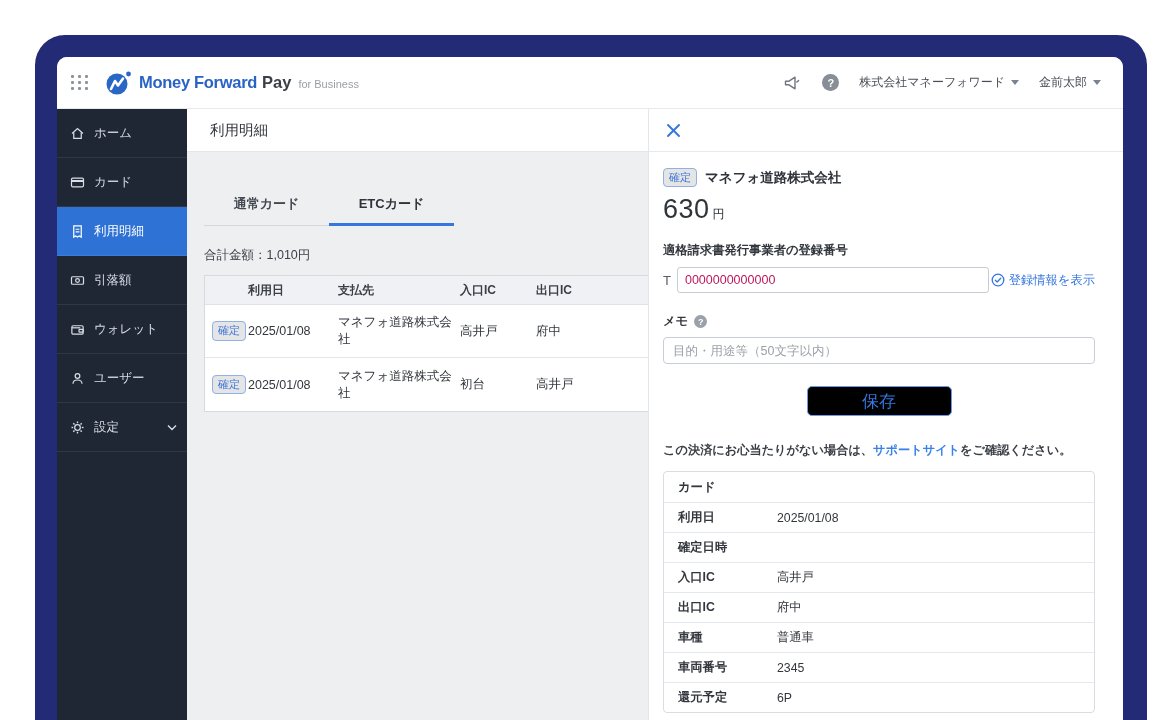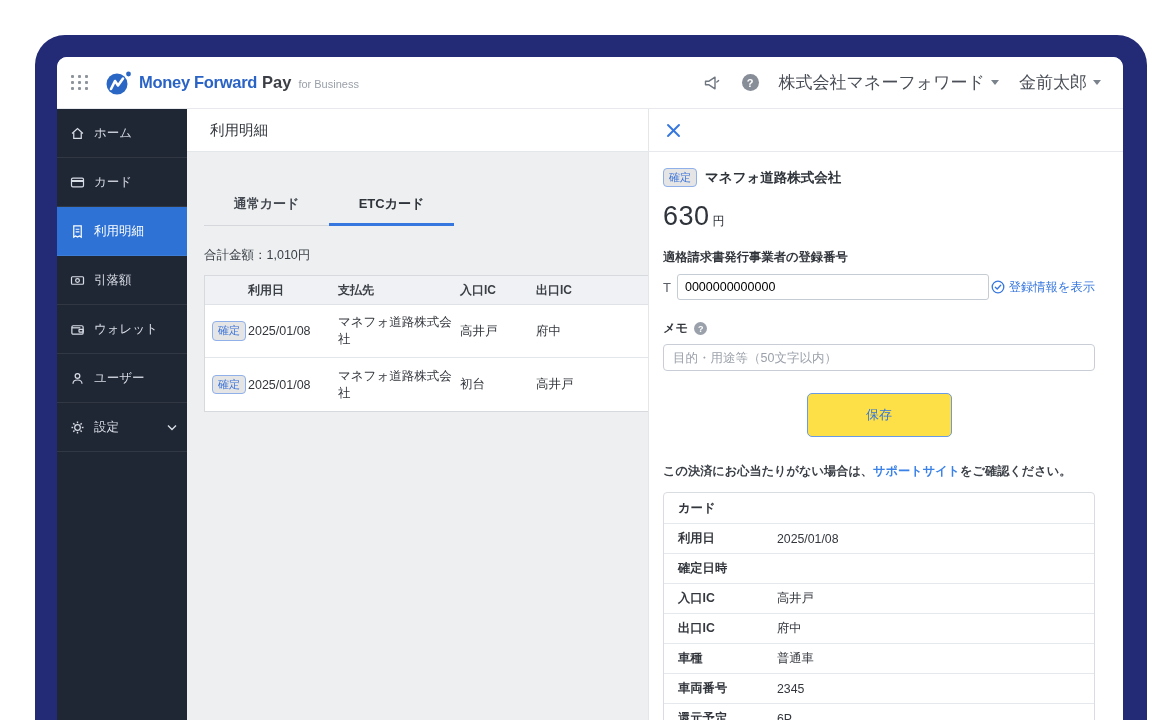--- a/index.html
+++ b/index.html
@@ -16,21 +16,21 @@
   
   .app-header { height:52px; min-height:52px; display:flex; align-items:center;
                 padding:0 22px 0 14px; border-bottom:1px solid #e7e9ec; background:#fff; }
   .apps-grid { display:grid; grid-template-columns:repeat(3,4px); grid-gap:3px; margin-right:4px; cursor:pointer; }
   .apps-grid i { width:3px; height:3px; background:#8e949c; border-radius:1px; }
   .logo { display:flex; align-items:center; margin-left:12px; }
   .brand { color:#2a63c6; font-weight:800; font-size:16.5px; letter-spacing:-0.3px; margin-left:7px; }
   .product { color:#3c3f45; font-weight:800; font-size:16.5px; margin-left:5px; }
   .suffix { color:#9aa0a8; font-size:11px; margin-left:7px; margin-top:3px; }
   .hdr-right { margin-left:auto; display:flex; align-items:center; gap:20px; }
-  .hdr-menu { display:flex; align-items:center; gap:6px; font-size:17px; color:#4a4f57; cursor:pointer;text-align:right; }
+  .hdr-menu { display:flex; align-items:center; gap:6px; font-size:12px; color:#4a4f57; cursor:pointer;text-align:right; }
   .caret { width:0; height:0; border-left:4px solid transparent; border-right:4px solid transparent;
            border-top:5px solid #7a828c; }
   .help-circle { width:17px; height:17px; border-radius:50%; background:#878e98; color:#fff;
                  font-size:11px; font-weight:700; display:flex; align-items:center; justify-content:center; cursor:pointer; }
 
   
   .app-body { flex:1; display:flex; min-height:0; }
 
   
   .sidebar { width:130px; min-width:130px; background:#202734; color:#d8dde6; }
@@ -63,39 +63,39 @@
 
   
   .panel { width:475px; min-width:475px; background:#fff; border-left:1px solid #e4e7ea;
            display:flex; flex-direction:column; }
   .panel-top { height:43px; min-height:43px; border-bottom:1px solid #e7e9ec;
                display:flex; align-items:center; padding-left:17px; }
   .close-btn { cursor:pointer; display:flex; }
   .panel-body { padding:16px 28px 0 14px; overflow:hidden; }
   .merchant-row { display:flex; align-items:center; gap:8px; }
   .merchant-name { font-size:13.5px; font-weight:600; color:#2f343b; }
-  .amount-row { margin-top:14px; }
+  .amount-row { margin-top:7px; }
   .amount { font-size:27px; color:#2f343b; letter-spacing:0.5px; }
   .amount-unit { font-size:12px; margin-left:3px; color:#2f343b; }
   .inv-label { margin-top:17px; font-size:12.3px; font-weight:700; color:#33373d; }
   .inv-row { margin-top:8px; display:flex; align-items:center; }
   .inv-prefix { font-size:13px; color:#585e66; margin-right:6px; }
   .inv-input { width:312px; height:26px; border:1px solid #c6ccd4; border-radius:3px;
-               padding:0 7px; font-size:12.5px; color:#000000; font-family:inherit; }
+               padding:0 7px; font-size:12.5px; color:#be185d; font-family:inherit; }
   .reg-link { margin-left:auto; display:flex; align-items:center; gap:4px;
               color:#3576df; font-size:12.3px; cursor:pointer; }
   .memo-label-row { margin-top:20px; display:flex; align-items:center; gap:6px;
                     font-size:12.3px; font-weight:700; color:#33373d;text-align:center; }
   .memo-help { width:13px; height:13px; border-radius:50%; background:#9aa1ab; color:#fff;
                font-size:9px; font-weight:700; display:flex; align-items:center; justify-content:center; cursor:pointer; }
   .memo-input { margin-top:7px; width:100%; height:27px; border:1px solid #c9ced6; border-radius:4px;
                 padding:0 9px; font-size:12.5px; color:#33373d; font-family:inherit; }
   .memo-input::placeholder { color:#9ba1aa; }
-  .save-btn { display:block; margin:22px auto 0; width:145px; height:44px; background:#fde047;
-              border:1px solid #699ae8; border-radius:5px; color:#3576df; font-size:13px;
+  .save-btn { display:block; margin:22px auto 0; width:145px; height:30px; background:#000000;
+              border:1px solid #699ae8; border-radius:5px; color:#3576df; font-size:17px;
               font-family:inherit; cursor:pointer; }
   .support { margin-top:25px; font-size:12.2px; color:#3a3f46; line-height:1.5;font-weight:bold; }
   .link { color:#3b82e8; cursor:pointer; }
   .details { margin-top:12px; border:1px solid #d9dce1; border-radius:4px; overflow:hidden; }
   .d-row { display:grid; grid-template-columns:113px 1fr; height:30px; align-items:center;
            font-size:12.3px; color:#33373d; border-top:1px solid #e5e8ec; }
   .d-row:first-child { border-top:none; }
   .d-label { padding-left:14px; font-weight:700; }
 </style>
 </head>

